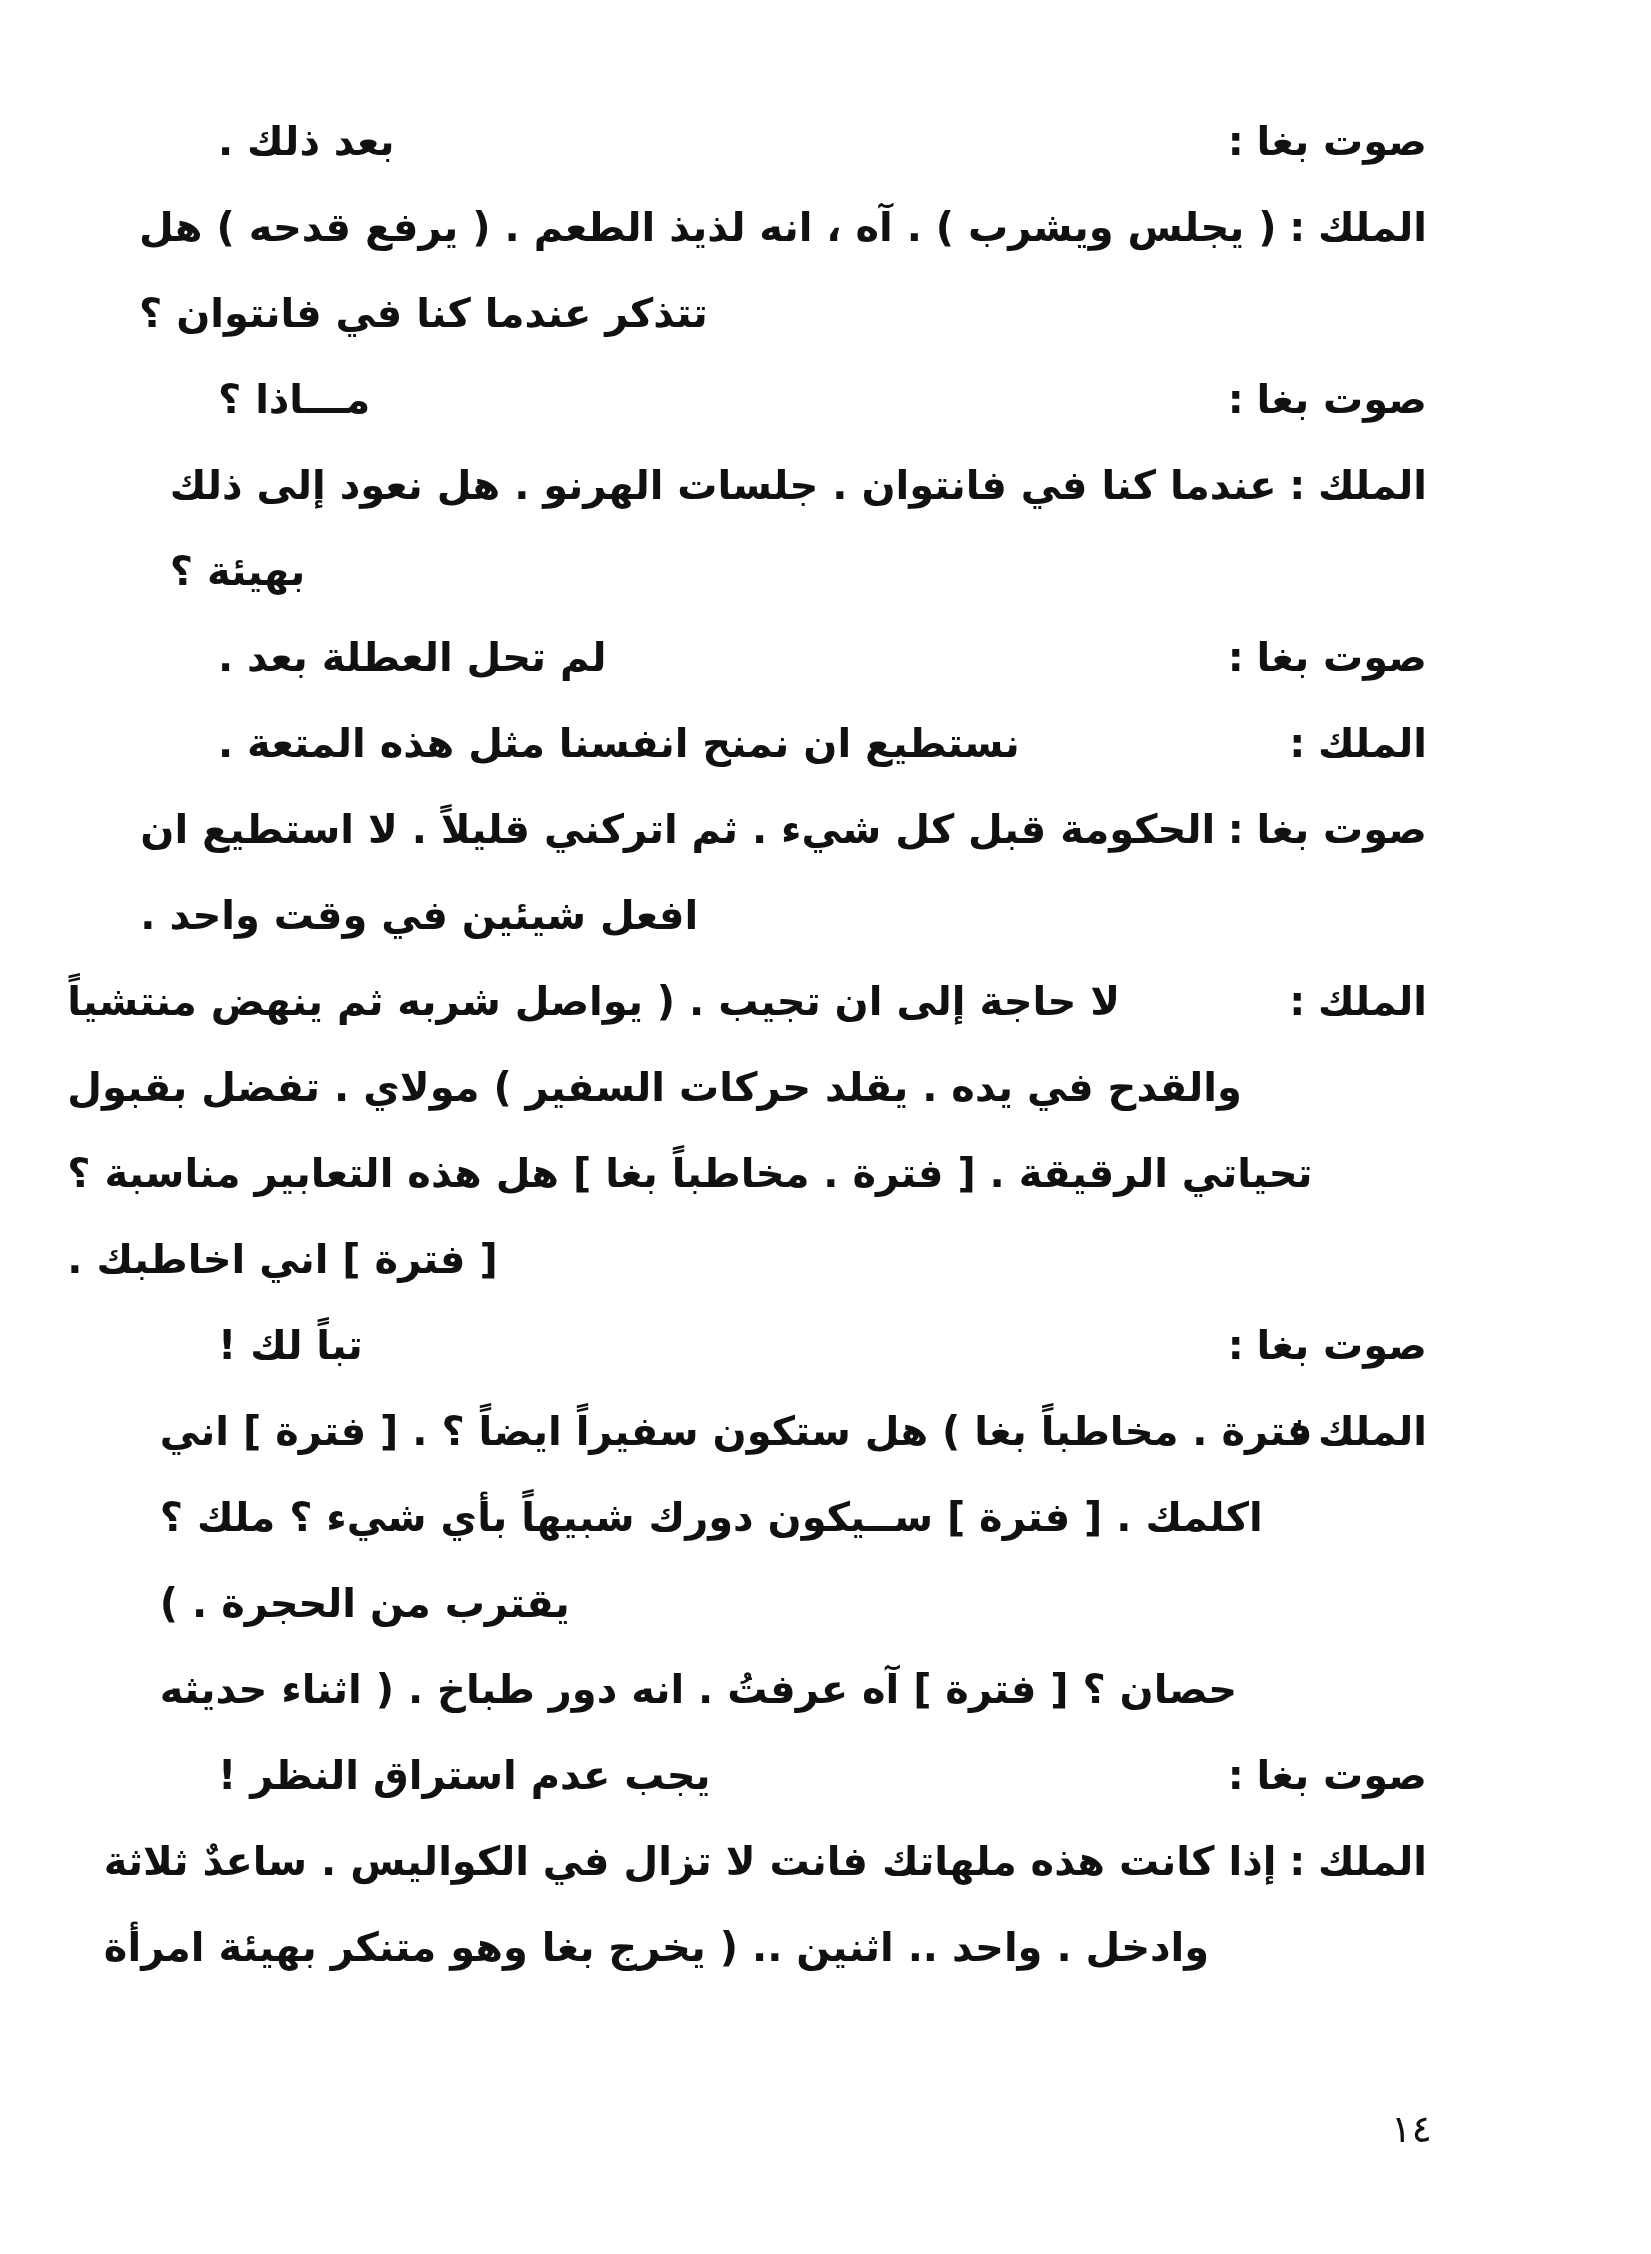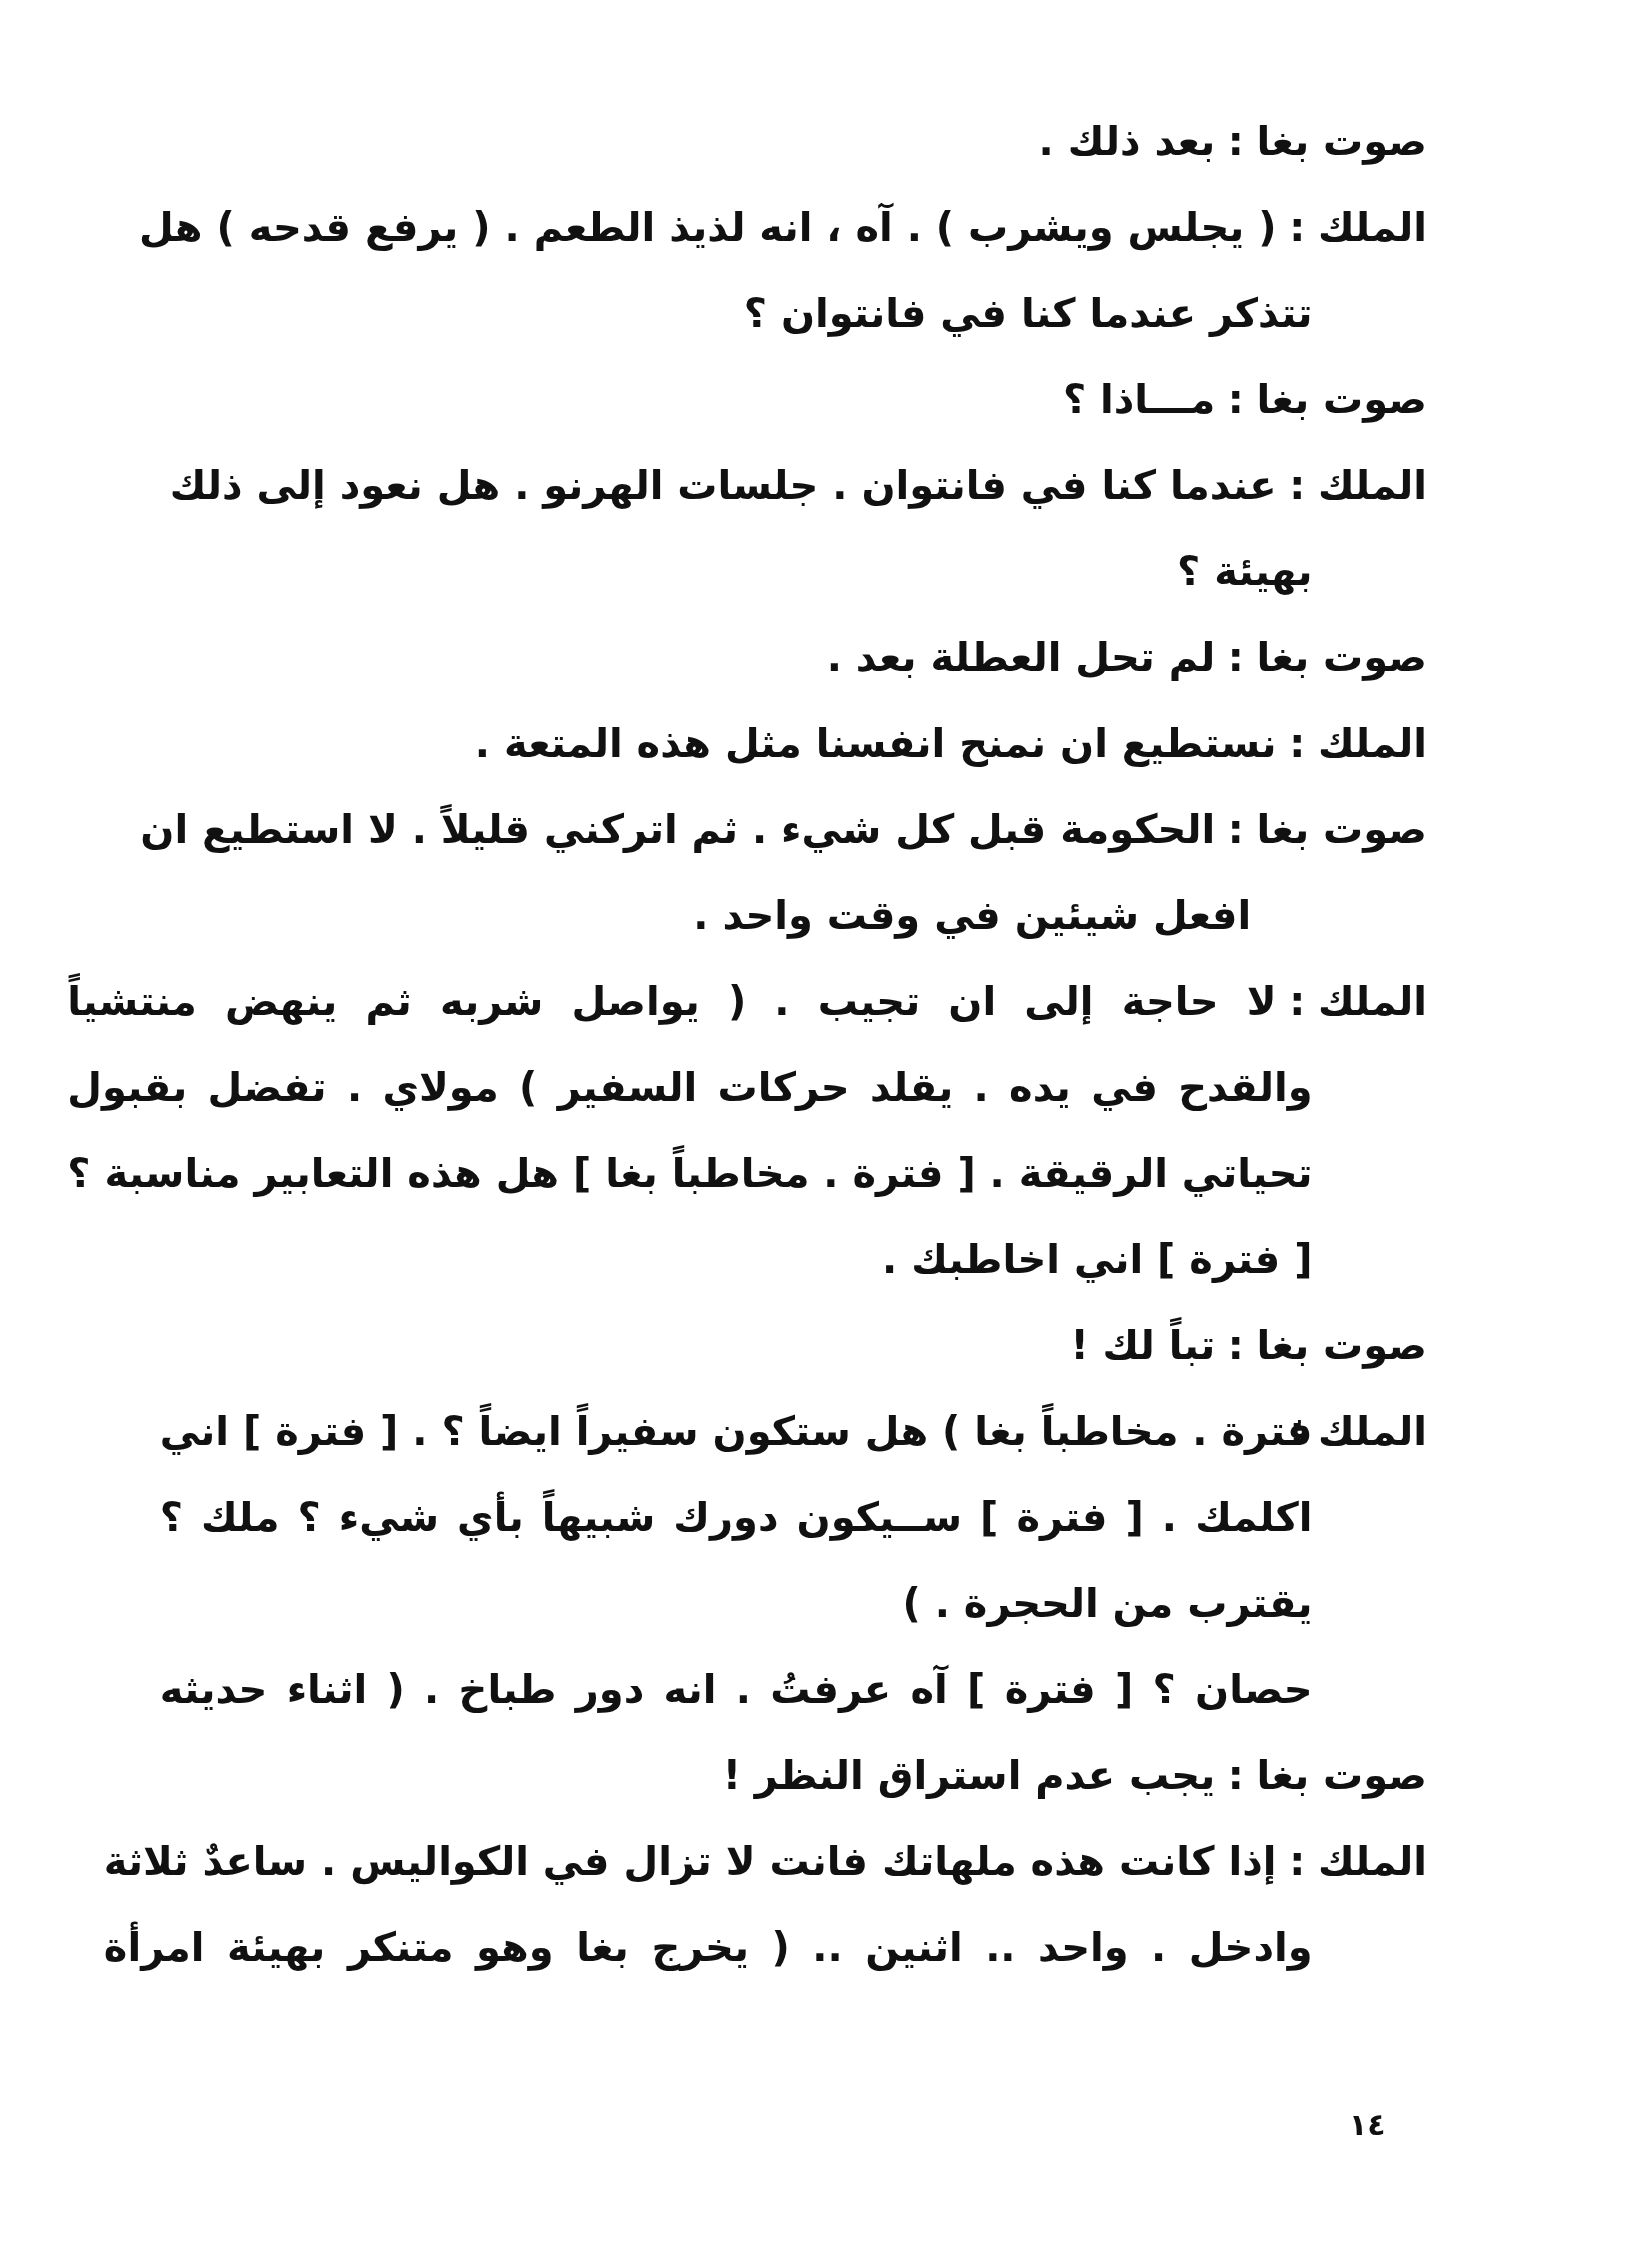--- a/index.html
+++ b/index.html
@@ -37,39 +37,40 @@
     }
     .colon {
       white-space: nowrap;
       flex: 0 0 auto;
       padding: 0 12.7px;
     }
     .lines {
       flex: 1 1 auto;
       display: flex;
       flex-direction: column;
+      align-items: flex-end;
     }
     .line {
       white-space: nowrap;
       text-align: justify;
       text-align-last: justify;
     }
     .line.last {
       text-align-last: right;
     }
     
     .cont {
       margin-right: -36px;
     }
     .page-number {
       position: absolute;
-      left: 1349px;
+      left: 1391px;
       top: 2107px;
-      font-size: 30px;
-      font-weight: bold;
+      font-size: 38px;
+      font-weight: normal;
       direction: rtl;
       font-family: "DejaVu Sans", sans-serif;
     }
   </style>
 </head>
 <body>
 
 <div class="page">
 
   <div class="speech">

